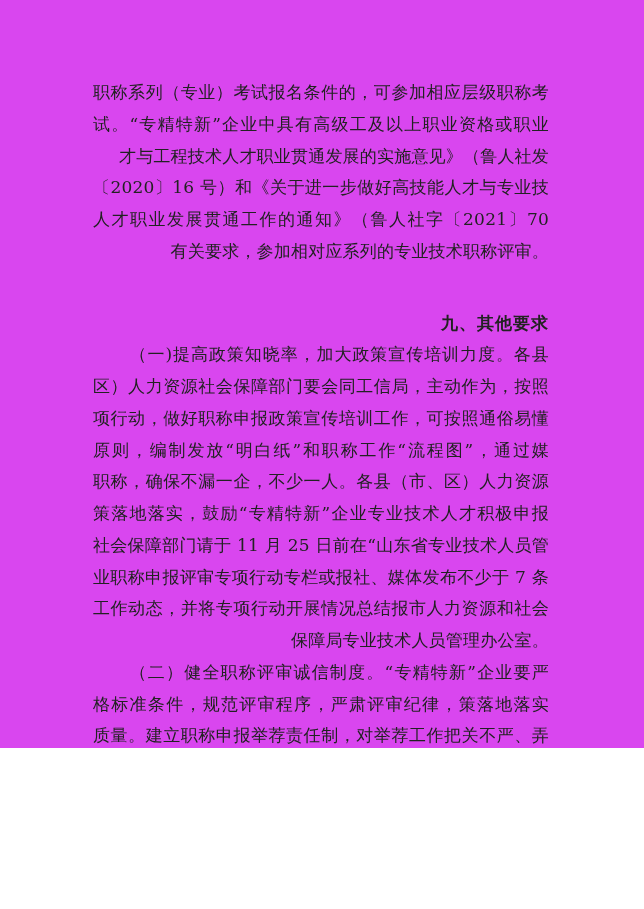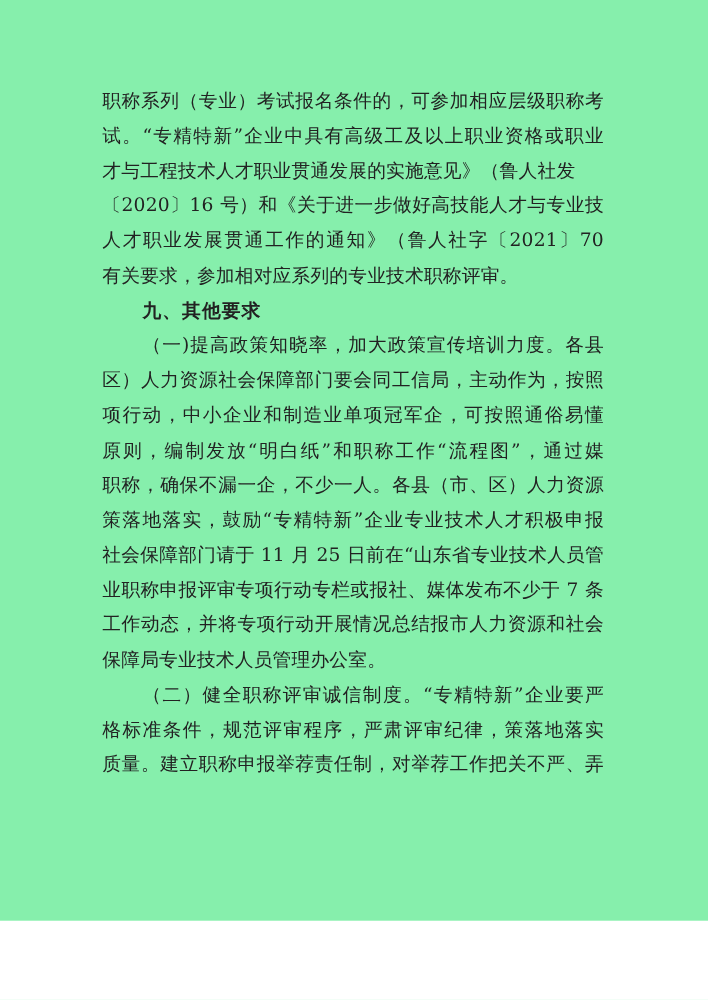--- a/index.html
+++ b/index.html
@@ -9,67 +9,68 @@
   body {
     width: 644px;
     height: 909px;
     background: #ffffff;
     font-family: "DejaVu Serif", "Liberation Serif", serif;
     overflow: hidden;
   }
   .page {
     position: relative;
     width: 644px;
-    height: 837px;
-    background: #86efac;
+    height: 748px;
+    background: #d946ef;
   }
   .text-block {
     position: absolute;
     left: 93px;
     top: 77px;
     width: 456px;
   }
   .line {
     font-size: 17px;
     line-height: 31.75px;
     height: 31.75px;
     color: #222222;
-    text-align: left;
+    text-align: right;
     letter-spacing: 0.2px;
     white-space: normal;
     overflow: hidden;
   }
   .line.j {
     text-align: justify;
     text-align-last: justify;
     text-justify: inter-character;
   }
   .line.ind {
     text-indent: 2.15em;
   }
   .line.b {
     font-weight: bold;
     letter-spacing: 1px;
+    margin-top: 40px;
   }
 </style>
 </head>
 <body>
 
 <div class="page">
   <div class="text-block" id="text-block">
       <div class="line j">职称系列（专业）考试报名条件的，可参加相应层级职称考</div>
       <div class="line j">试。“专精特新”企业中具有高级工及以上职业资格或职业</div>
       <div class="line">才与工程技术人才职业贯通发展的实施意见》（鲁人社发</div>
       <div class="line j">〔2020〕16 号）和《关于进一步做好高技能人才与专业技术</div>
       <div class="line j">人才职业发展贯通工作的通知》（鲁人社字〔2021〕70 号）</div>
       <div class="line">有关要求，参加相对应系列的专业技术职称评审。</div>
       <div class="line ind b">九、其他要求</div>
       <div class="line j ind">（一)提高政策知晓率，加大政策宣传培训力度。各县(市、</div>
       <div class="line j">区）人力资源社会保障部门要会同工信局，主动作为，按照</div>
-      <div class="line j">项行动，中小企业和制造业单项冠军企，可按照通俗易懂</div>
+      <div class="line j">项行动，做好职称申报政策宣传培训工作，可按照通俗易懂</div>
       <div class="line j">原则，编制发放“明白纸”和职称工作“流程图”，通过媒</div>
       <div class="line j">职称，确保不漏一企，不少一人。各县（市、区）人力资源</div>
       <div class="line j">策落地落实，鼓励“专精特新”企业专业技术人才积极申报</div>
       <div class="line j">社会保障部门请于 11 月 25 日前在“山东省专业技术人员管</div>
       <div class="line j">业职称申报评审专项行动专栏或报社、媒体发布不少于 7 条</div>
       <div class="line j">工作动态，并将专项行动开展情况总结报市人力资源和社会</div>
       <div class="line">保障局专业技术人员管理办公室。</div>
       <div class="line j ind">（二）健全职称评审诚信制度。“专精特新”企业要严</div>
       <div class="line j">格标准条件，规范评审程序，严肃评审纪律，策落地落实</div>
       <div class="line j">质量。建立职称申报举荐责任制，对举荐工作把关不严、弄</div>

